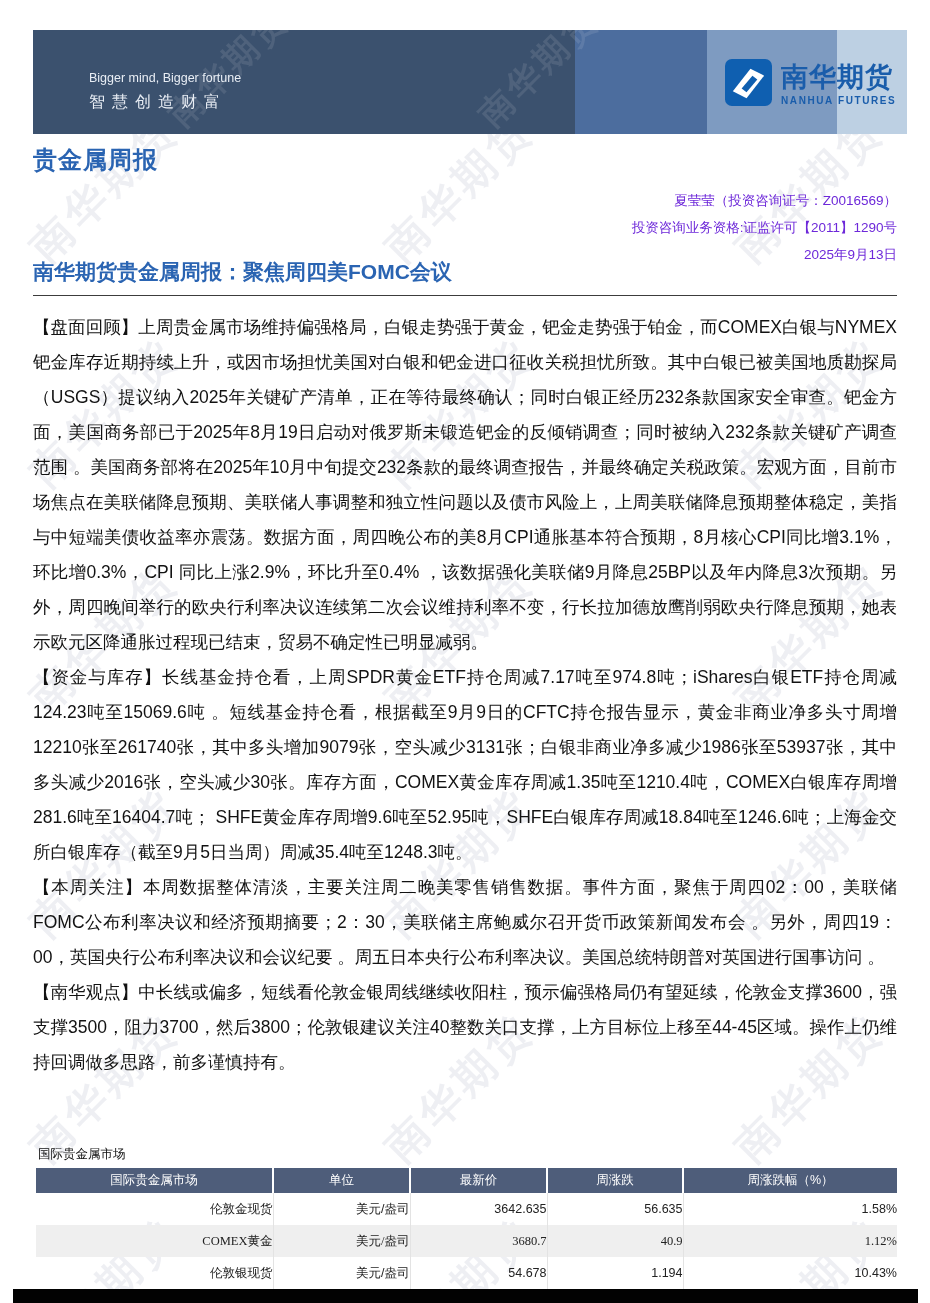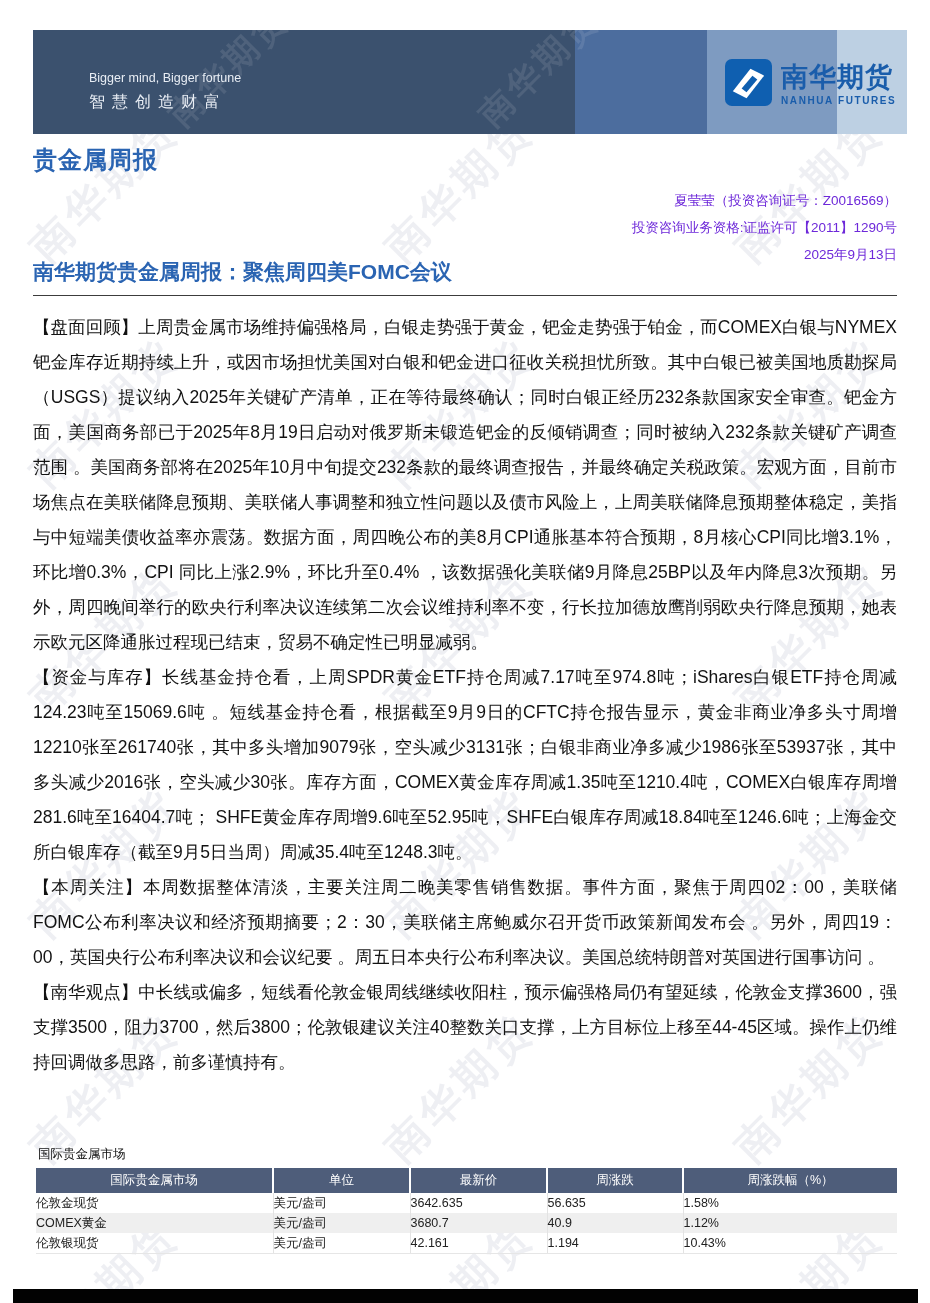--- a/index.html
+++ b/index.html
@@ -53,25 +53,25 @@
   
   .table-wrap{position:absolute;left:36px;top:1146px;width:861px;z-index:2;}
   .table-caption{font-size:12.5px;color:#111;margin:0 0 5px 2px;}
   table{border-collapse:collapse;width:861px;table-layout:fixed;}
   th{
     background:#4e5d7a;color:#ffffff;font-weight:normal;font-size:12.5px;
     height:25px;text-align:center;border-left:2px solid #ffffff;padding:0;
   }
   th:first-child{border-left:none;}
   td{
-    font-size:12.5px;color:#222;height:20px;text-align:left;
+    font-size:12.5px;color:#222;height:32px;text-align:right;
     border-left:1px solid #e3e3e3;padding:0;
   }
   td:first-child{border-left:none;}
-  tr.alt td{background:#efefef;}
+  tr.alt td{background:#efefef;font-family:Liberation Serif, serif;}
   tr:last-child td{border-bottom:1px solid #e6e6e6;}
   
   .black-bar{position:absolute;left:13px;top:1289px;width:905px;height:14px;background:#020202;z-index:2;}
 </style>
 </head>
 <body>
 
 <div id="watermark-layer">
     <span class="wm" style="left: 10px; top: 160px;">南华期货</span>
     <span class="wm" style="left: 365px; top: 160px;">南华期货</span>
@@ -168,21 +168,21 @@
       <tr class="alt">
         <td>COMEX黄金</td>
         <td>美元/盎司</td>
         <td>3680.7</td>
         <td>40.9</td>
         <td>1.12%</td>
       </tr>
       <tr>
         <td>伦敦银现货</td>
         <td>美元/盎司</td>
-        <td>42.161</td>
+        <td>54.678</td>
         <td>1.194</td>
         <td>10.43%</td>
       </tr>
     </tbody>
   </table>
 </div>
 
 <div class="black-bar"></div>
 
 </body></html>

